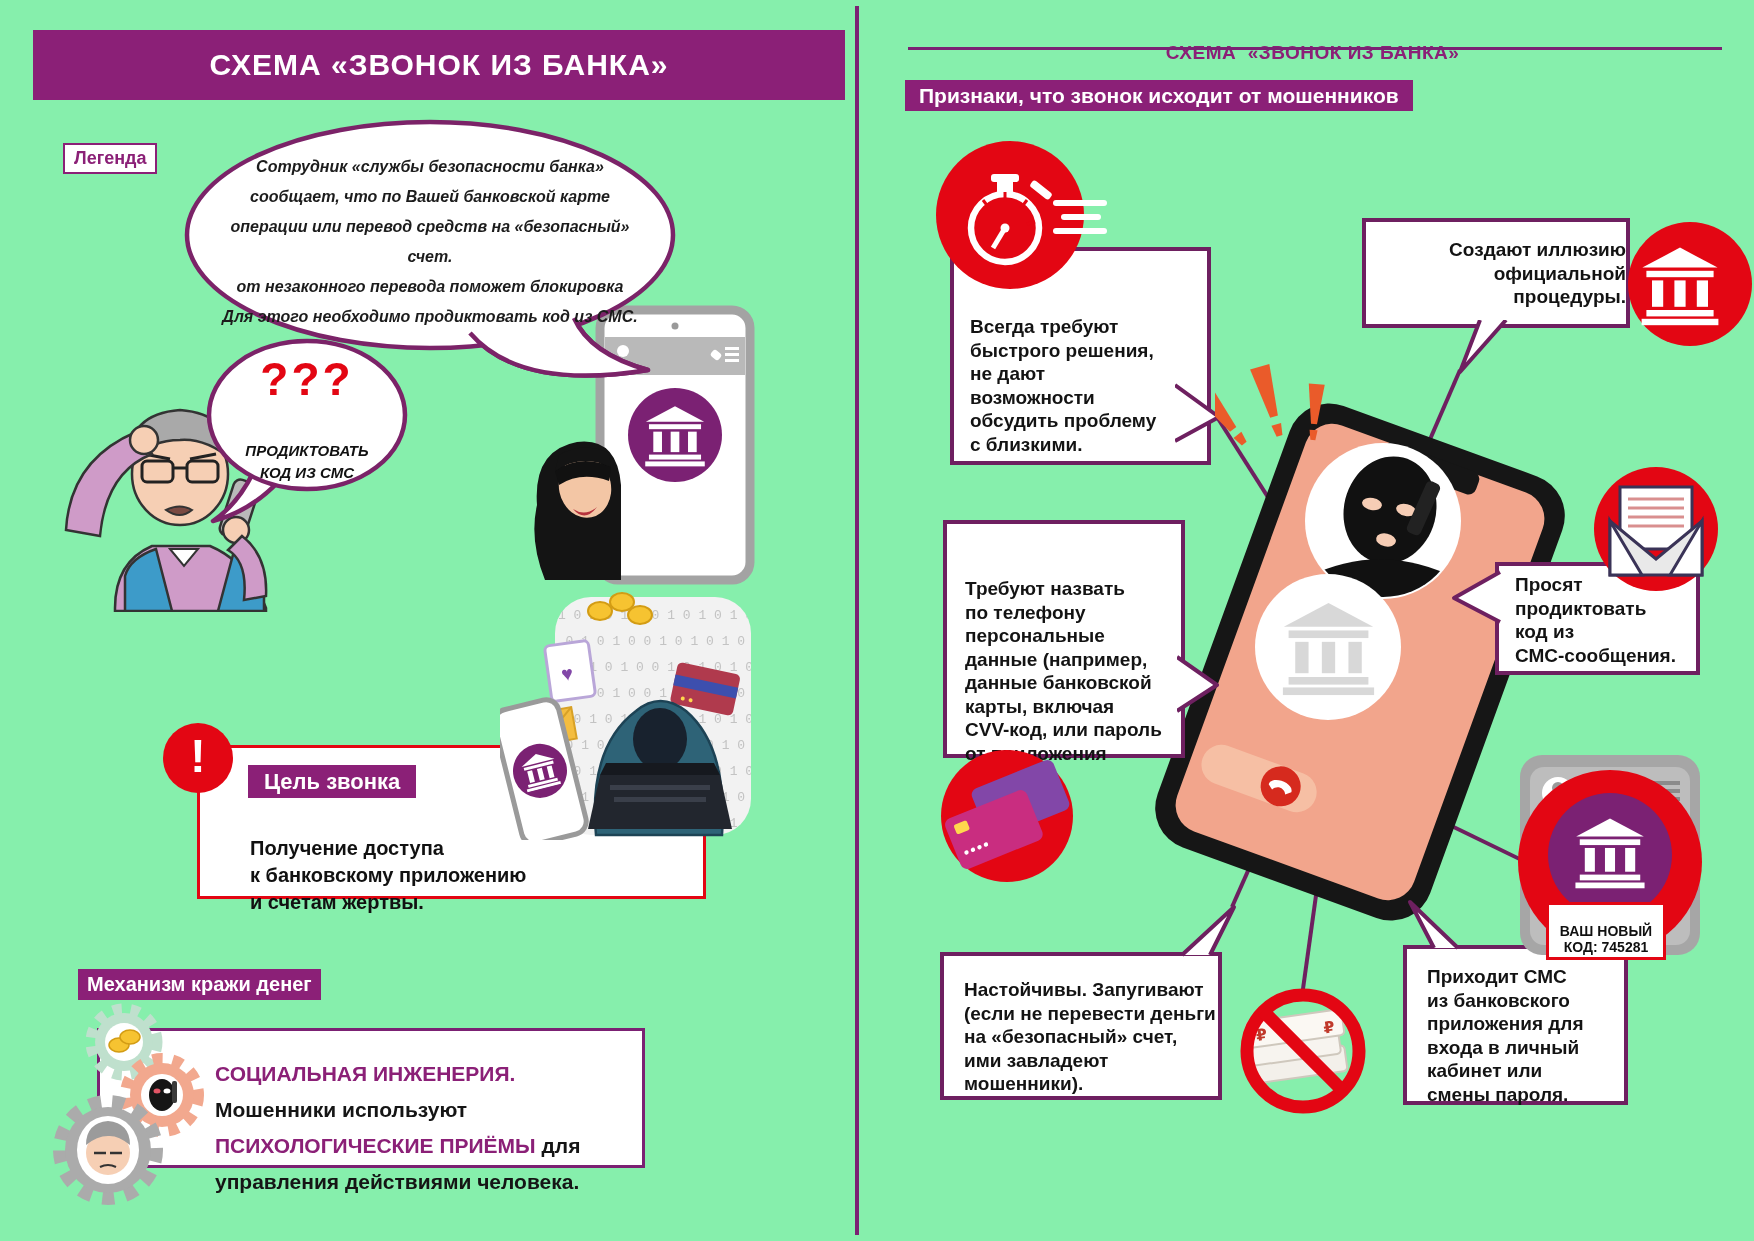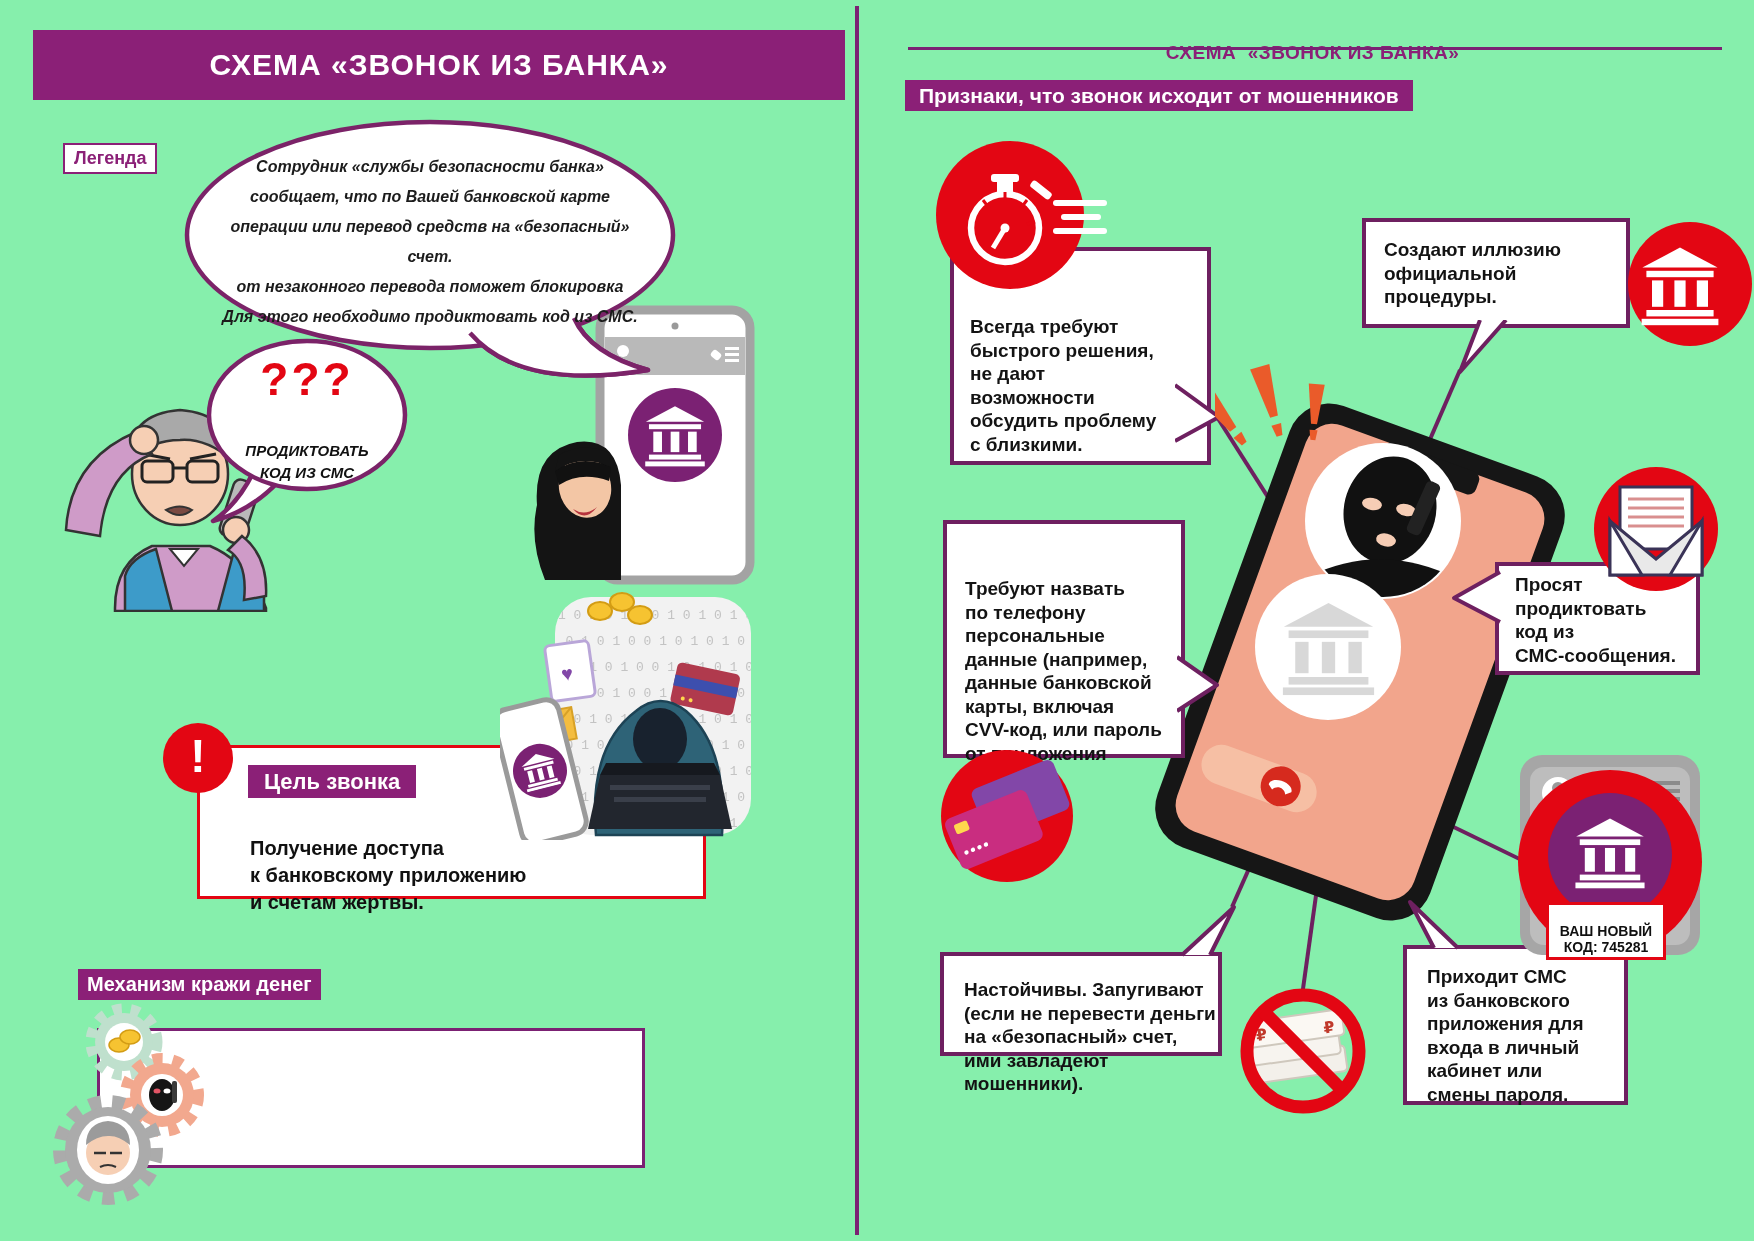--- a/index.html
+++ b/index.html
@@ -185,20 +185,23 @@
       <rect x="8" y="118" width="66" height="138" rx="13" fill="#fff" stroke="#9a9a9a" stroke-width="5"></rect>
       <circle cx="41" cy="186" r="27" fill="#7b2173"></circle>
       <use href="#bank" x="23" y="168" width="36" height="36" fill="#fff"></use>
     </g>
   </svg>
 
   <div class="abs banner" style="left:78px;top:969px;height:31px;line-height:31px;padding:0 9px;font-size:20px;">
     <span>Механизм кражи денег</span>
   </div>
   <div class="abs" style="left:97px;top:1028px;width:548px;height:140px;border:3.5px solid #7b2173;background:#fff;box-sizing:border-box;"></div>
+  <div class="abs" style="left:215px;top:1056px;width:420px;font-size:21px;font-weight:bold;line-height:36px;">
+    <span class="m-purple">СОЦИАЛЬНАЯ ИНЖЕНЕРИЯ.</span><span class="m-black">  Мошенники используют </span><span class="m-purple">ПСИХОЛОГИЧЕСКИЕ ПРИЁМЫ</span><span class="m-black"> для управления действиями человека.</span>
+  </div>
   <svg class="abs" style="left:20px;top:985px;z-index:3;" width="250" height="235" viewBox="0 0 250 235">
     <g>
       <circle cx="104" cy="57" r="33" fill="none" stroke="#bfe0cd" stroke-width="11" stroke-dasharray="9 9"></circle>
       <circle cx="104" cy="57" r="29" fill="#bfe0cd"></circle>
         <circle cx="104" cy="57" r="19" fill="#fff"></circle>
       <ellipse cx="99" cy="60" rx="10" ry="7" fill="#f6c331" stroke="#d39c14" stroke-width="1.5"></ellipse>
       <ellipse cx="110" cy="52" rx="10" ry="7" fill="#f6c331" stroke="#d39c14" stroke-width="1.5"></ellipse>
     </g>
     <g>
       <circle cx="142" cy="110" r="36" fill="none" stroke="#f2a88e" stroke-width="12" stroke-dasharray="10 10"></circle>
@@ -268,21 +271,21 @@
   </svg>
 
   <div class="abs callout" style="left:950px;top:247px;width:261px;height:218px;">
     <div class="ctext" style="padding:64px 0 0 16px;">Всегда требуют
 быстрого решения,
 не дают
 возможности
 обсудить проблему
 с близкими.</div>
   </div>
-  <div class="abs callout" style="left:1362px;top:218px;width:268px;height:110px;">
+  <div class="abs callout" style="left:1362px;top:218px;width:268px;height:110px;text-align:right;">
     <div class="ctext" style="padding:16px 0 0 18px;">Создают иллюзию
 официальной
 процедуры.</div>
   </div>
   <div class="abs callout" style="left:943px;top:520px;width:242px;height:238px;">
     <div class="ctext" style="padding:13px 0 0 18px;margin-top:40px;">Требуют назвать
 по телефону
 персональные
 данные (например,
 данные банковской
@@ -290,21 +293,21 @@
 CVV-код, или пароль
 от приложения
 банка).</div>
   </div>
   <div class="abs callout" style="left:1495px;top:562px;width:205px;height:113px;">
     <div class="ctext" style="padding:7px 0 0 16px;">Просят
 продиктовать
 код из
 СМС-сообщения.</div>
   </div>
-  <div class="abs callout" style="left:940px;top:952px;width:282px;height:104px;">
+  <div class="abs callout" style="left:940px;top:952px;width:282px;height:148px;">
     <div class="ctext" style="padding:22px 0 0 20px;">Настойчивы. Запугивают
 (если не перевести деньги
 на «безопасный» счет,
 ими завладеют
 мошенники).</div>
   </div>
   <div class="abs callout" style="left:1403px;top:945px;width:225px;height:160px;">
     <div class="ctext" style="padding:16px 0 0 20px;">Приходит СМС
 из банковского
 приложения для

